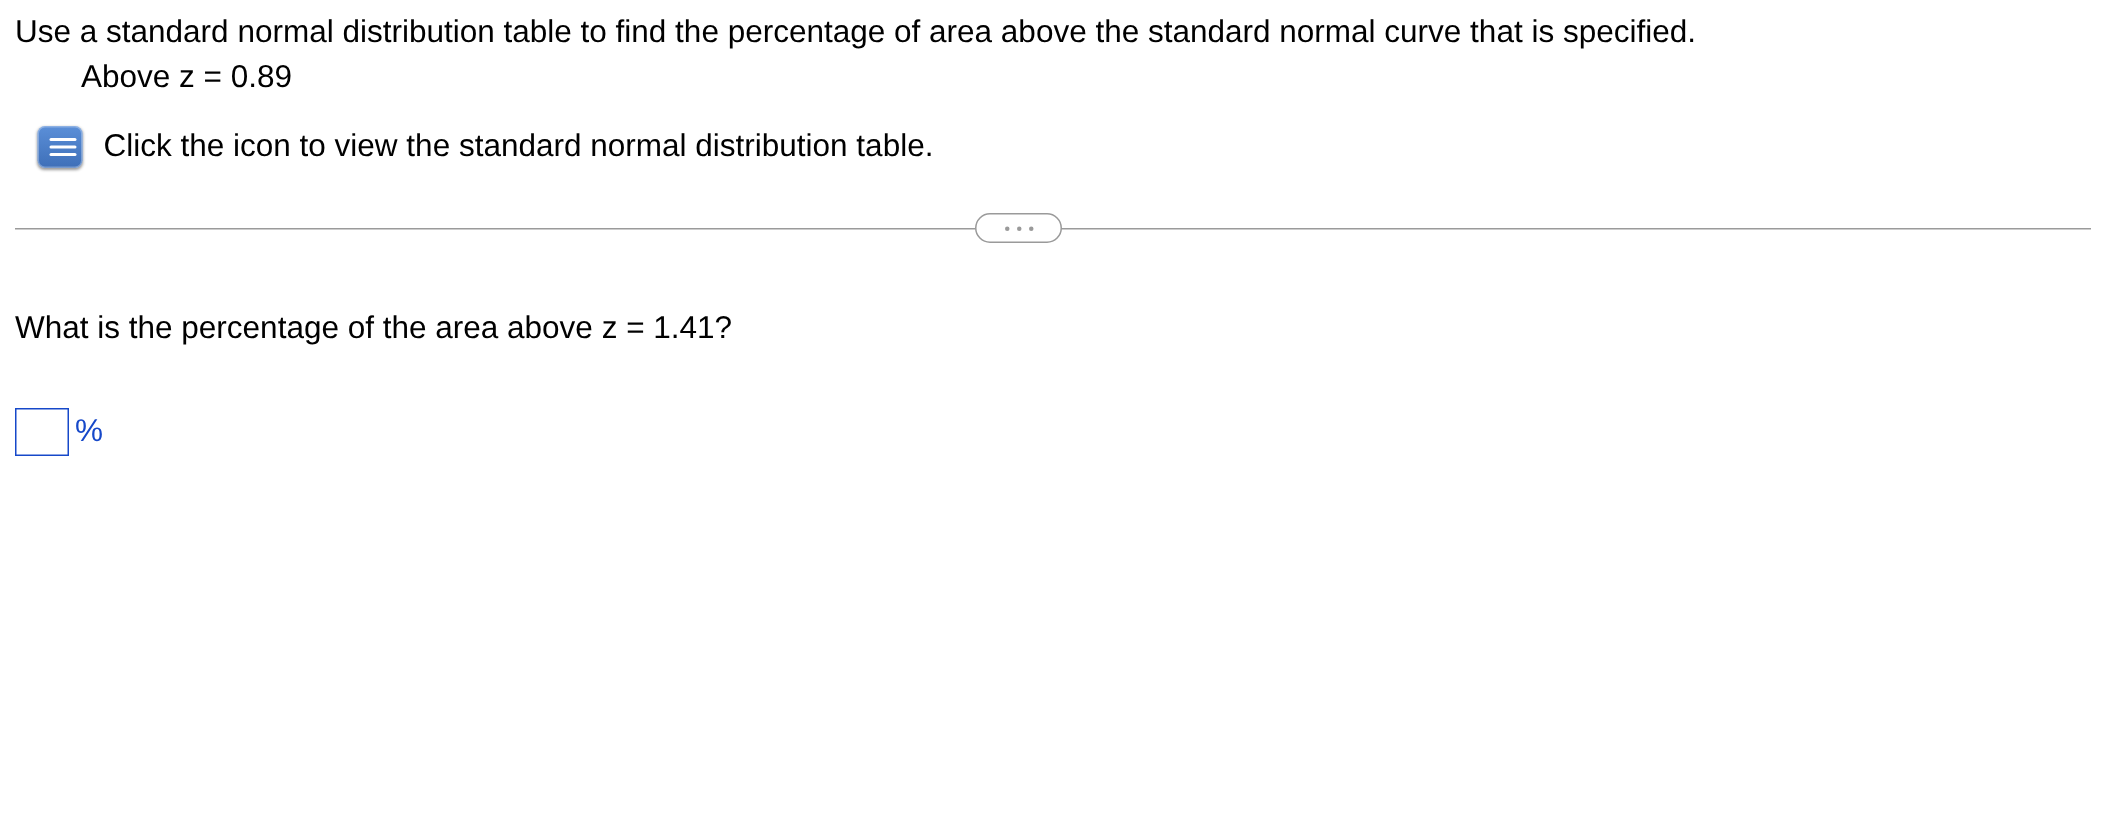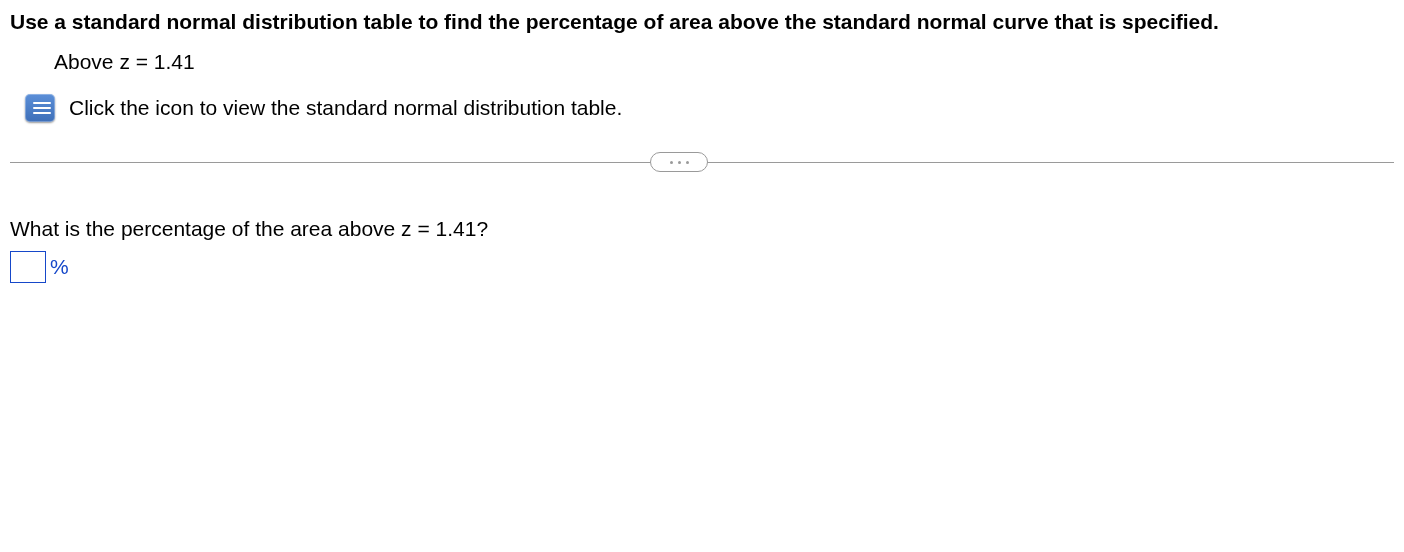--- a/index.html
+++ b/index.html
@@ -10,22 +10,21 @@
     body {
       font-family: Arial, Helvetica, sans-serif;
       font-size: 21px;
       color: #000;
       background: #fff;
       padding: 8px 10px;
       width: 1404px;
     }
     .problem-statement {
       line-height: 1.35;
-      margin-bottom: 14px;
-      font-weight: bold;
+      margin-bottom: 4px;
     }
     .sub-line {
       padding-left: 44px;
       margin-bottom: 20px;
     }
     .icon-row {
       display: flex;
       align-items: center;
       padding-left: 15px;
       margin-bottom: 12px;
@@ -78,21 +77,21 @@
       gap: 5px;
       cursor: pointer;
     }
     .divider-pill .dot {
       width: 3px;
       height: 3px;
       border-radius: 50%;
       background: #9a9a9a;
     }
     .question-text {
-      margin-bottom: 10px;
+      margin-bottom: 41px;
     }
     .answer-row {
       display: flex;
       align-items: center;
     }
     .answer-input {
       width: 36px;
       height: 32px;
       border: 1.5px solid #1648c9;
       background: #fff;
@@ -102,21 +101,21 @@
     }
     .blue-text {
       color: #1648c9;
     }
   </style>
 </head>
 <body>
 
 <div class="problem-statement">Use a standard normal distribution table to find the percentage of area above the standard normal curve that is specified.</div>
 
-<div class="sub-line">Above z = 1.41</div>
+<div class="sub-line">Above z = 0.89</div>
 
 <div class="icon-row">
   <div class="table-icon">
     <div class="line"></div>
     <div class="line"></div>
     <div class="line"></div>
   </div>
   <span>Click the icon to view the standard normal distribution table.</span>
 </div>
 

